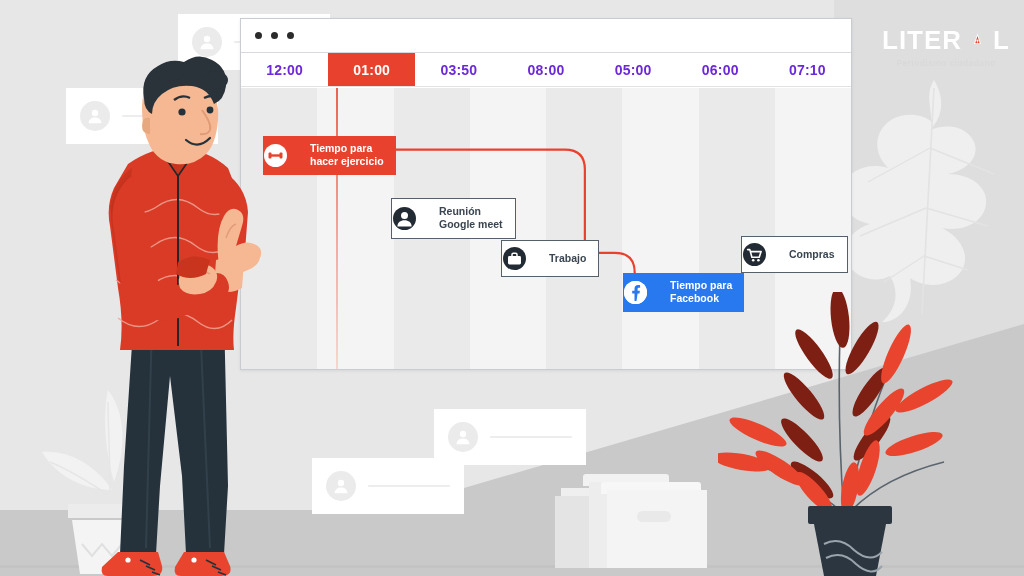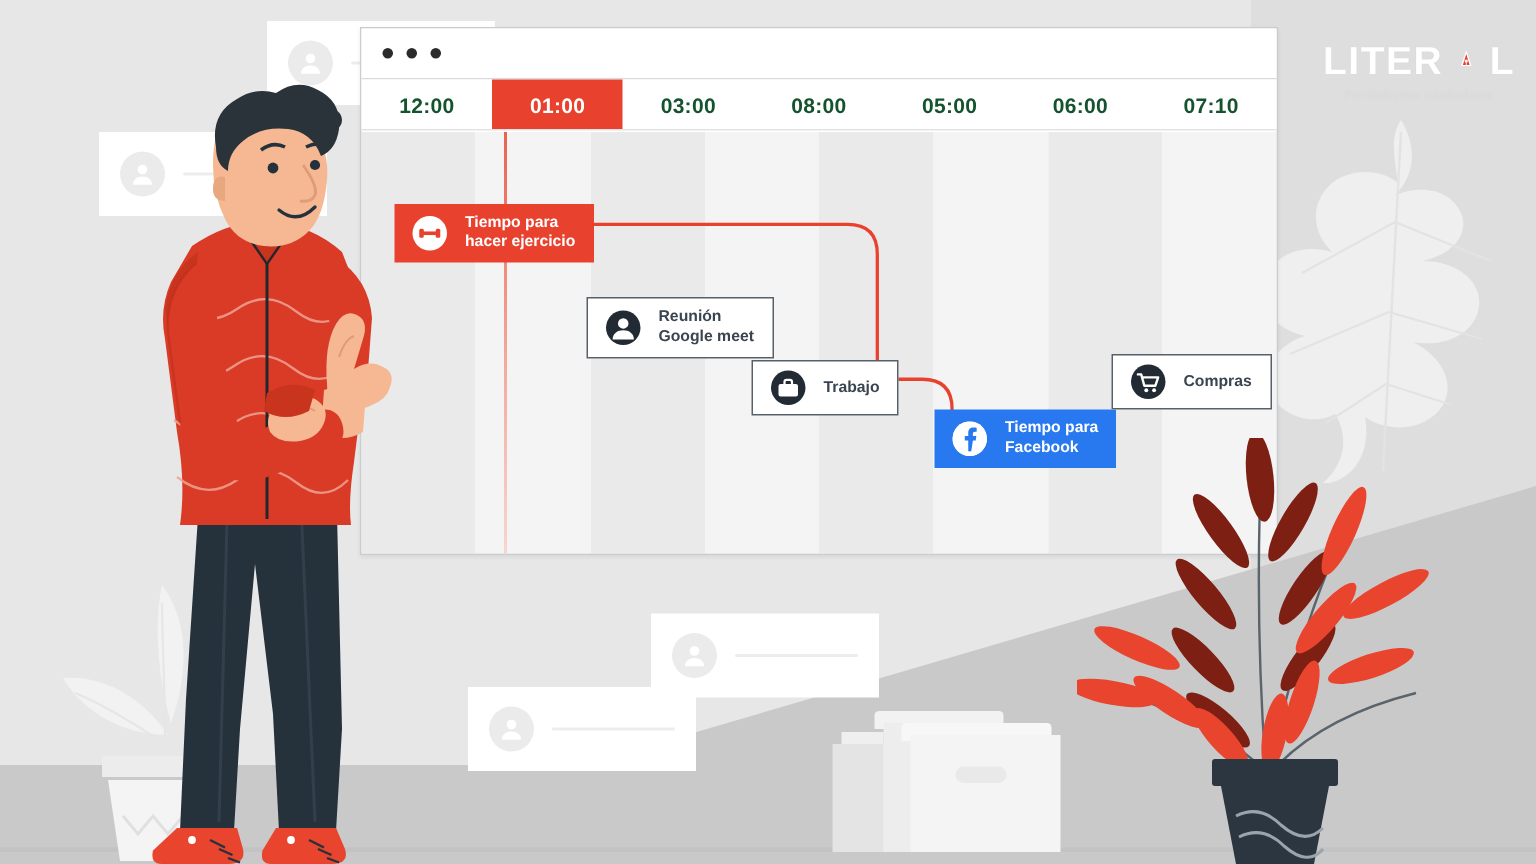--- a/index.html
+++ b/index.html
@@ -91,21 +91,21 @@
   }
   .dots { display: flex; gap: 9px; }
   .dots i { width: 7px; height: 7px; border-radius: 50%; background: #2b2b2b; display:block; }
 
   .timeline-head {
     height: 34px; display: flex; align-items: stretch;
     background: #ffffff; border-bottom: 1px solid #e3e3e3;
   }
   .tick {
     flex: 1 1 0; display: flex; align-items: center; justify-content: center;
-    font-size: 14px; font-weight: 700; color: #14532d; letter-spacing: .2px;
+    font-size: 14px; font-weight: 700; color: #6d28d9; letter-spacing: .2px;
   }
   .tick.active { background: #E8422E; color: #ffffff; }
 
   .grid-area {
     position: absolute; left: 0; right: 0; top: 69px; bottom: 0;
     overflow: hidden;
   }
   .stripes { position: absolute; inset: 0; display: flex; }
   .stripes span { flex: 1 1 0; }
   .stripes span:nth-child(odd)  { background: #eaeaea; }
@@ -116,22 +116,22 @@
     opacity: .9;
   }
 
   
   .connector { position: absolute; inset: 0; pointer-events: none; }
   .connector svg { width: 100%; height: 100%; display: block; overflow: visible; }
 
   
   .evt {
     position: absolute;
-    display: flex; align-items: center; gap: 12px;
-    padding: 6px 12px 6px 12px;
+    display: flex; align-items: center; gap: 23px;
+    padding: 6px 12px 6px 1px;
     font-size: 10.5px; font-weight: 700; line-height: 1.28;
     white-space: pre-line;
   }
   .evt .ic {
     width: 23px; height: 23px; border-radius: 50%;
     flex: 0 0 auto; position: relative;
   }
   .evt .ic svg { position: absolute; inset: 0; margin: auto; display: block; }
 
   .evt.solid-red { background: #E8422E; color: #ffffff; }
@@ -260,21 +260,21 @@
       <div class="dots">
         <i></i>
           <i></i>
           <i></i>
       </div>
     </div>
 
     <div class="timeline-head">
       <div class="tick">12:00</div>
       <div class="tick active">01:00</div>
-      <div class="tick">03:00</div>
+      <div class="tick">03:50</div>
       <div class="tick">08:00</div>
       <div class="tick">05:00</div>
       <div class="tick">06:00</div>
       <div class="tick">07:10</div>
     </div>
 
     <div class="grid-area">
       <div class="stripes">
         <span></span>
           <span></span>

